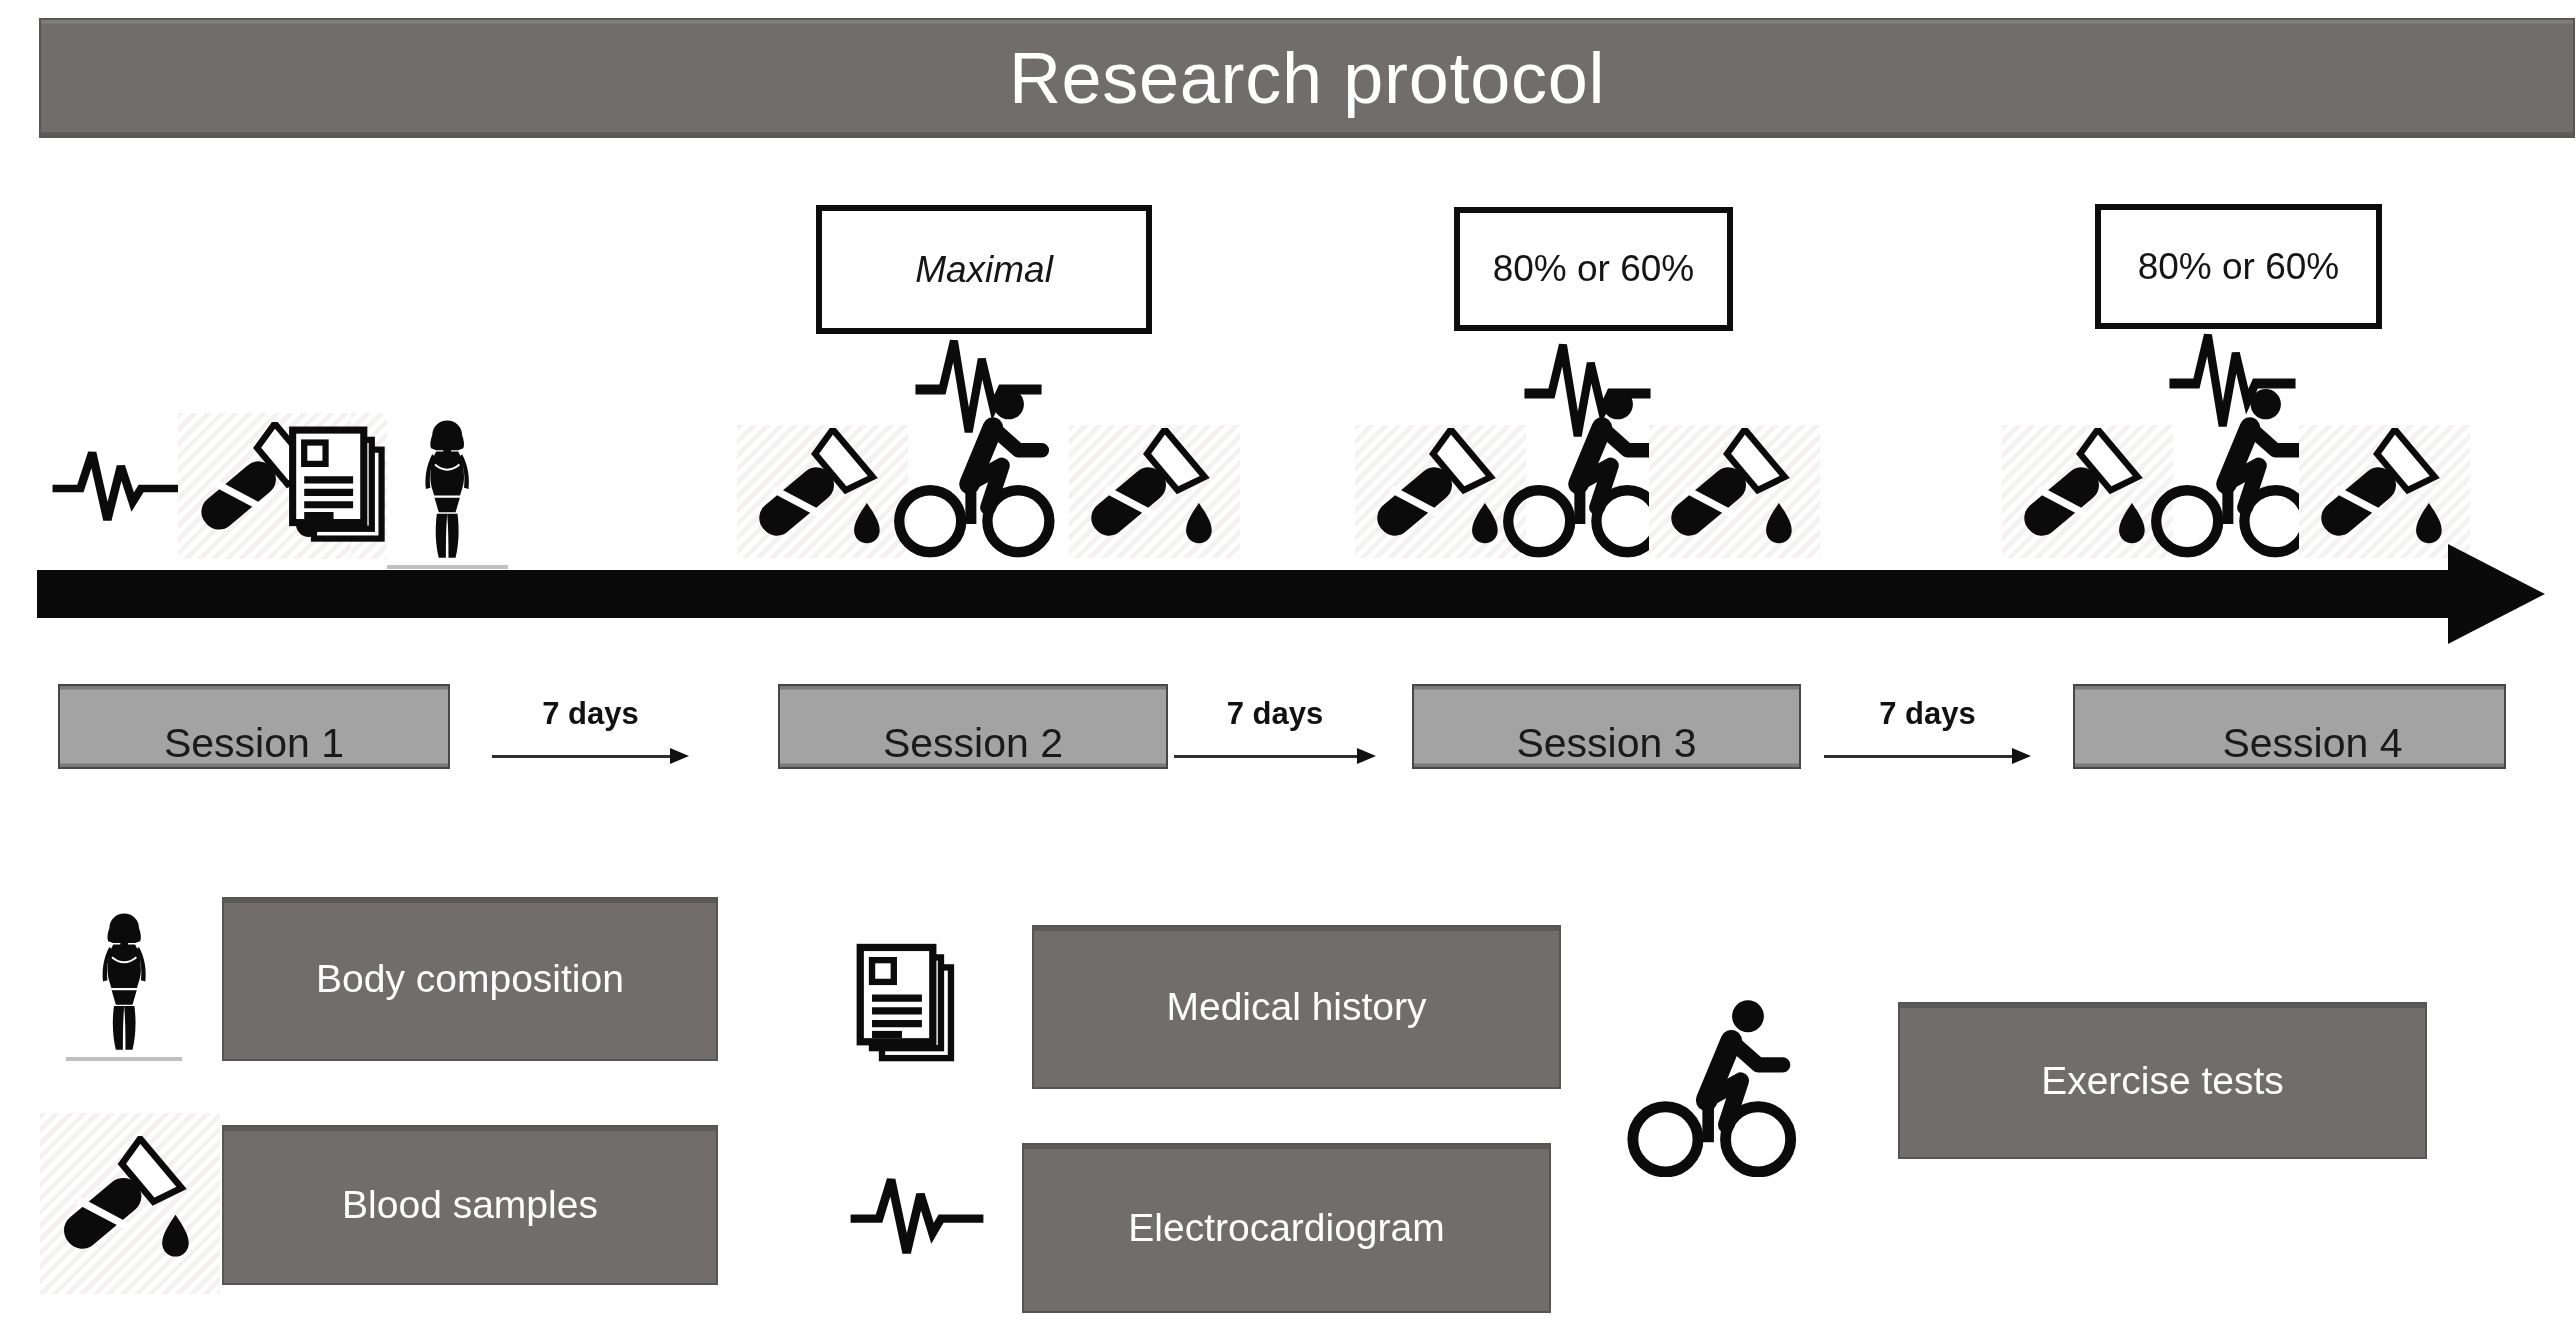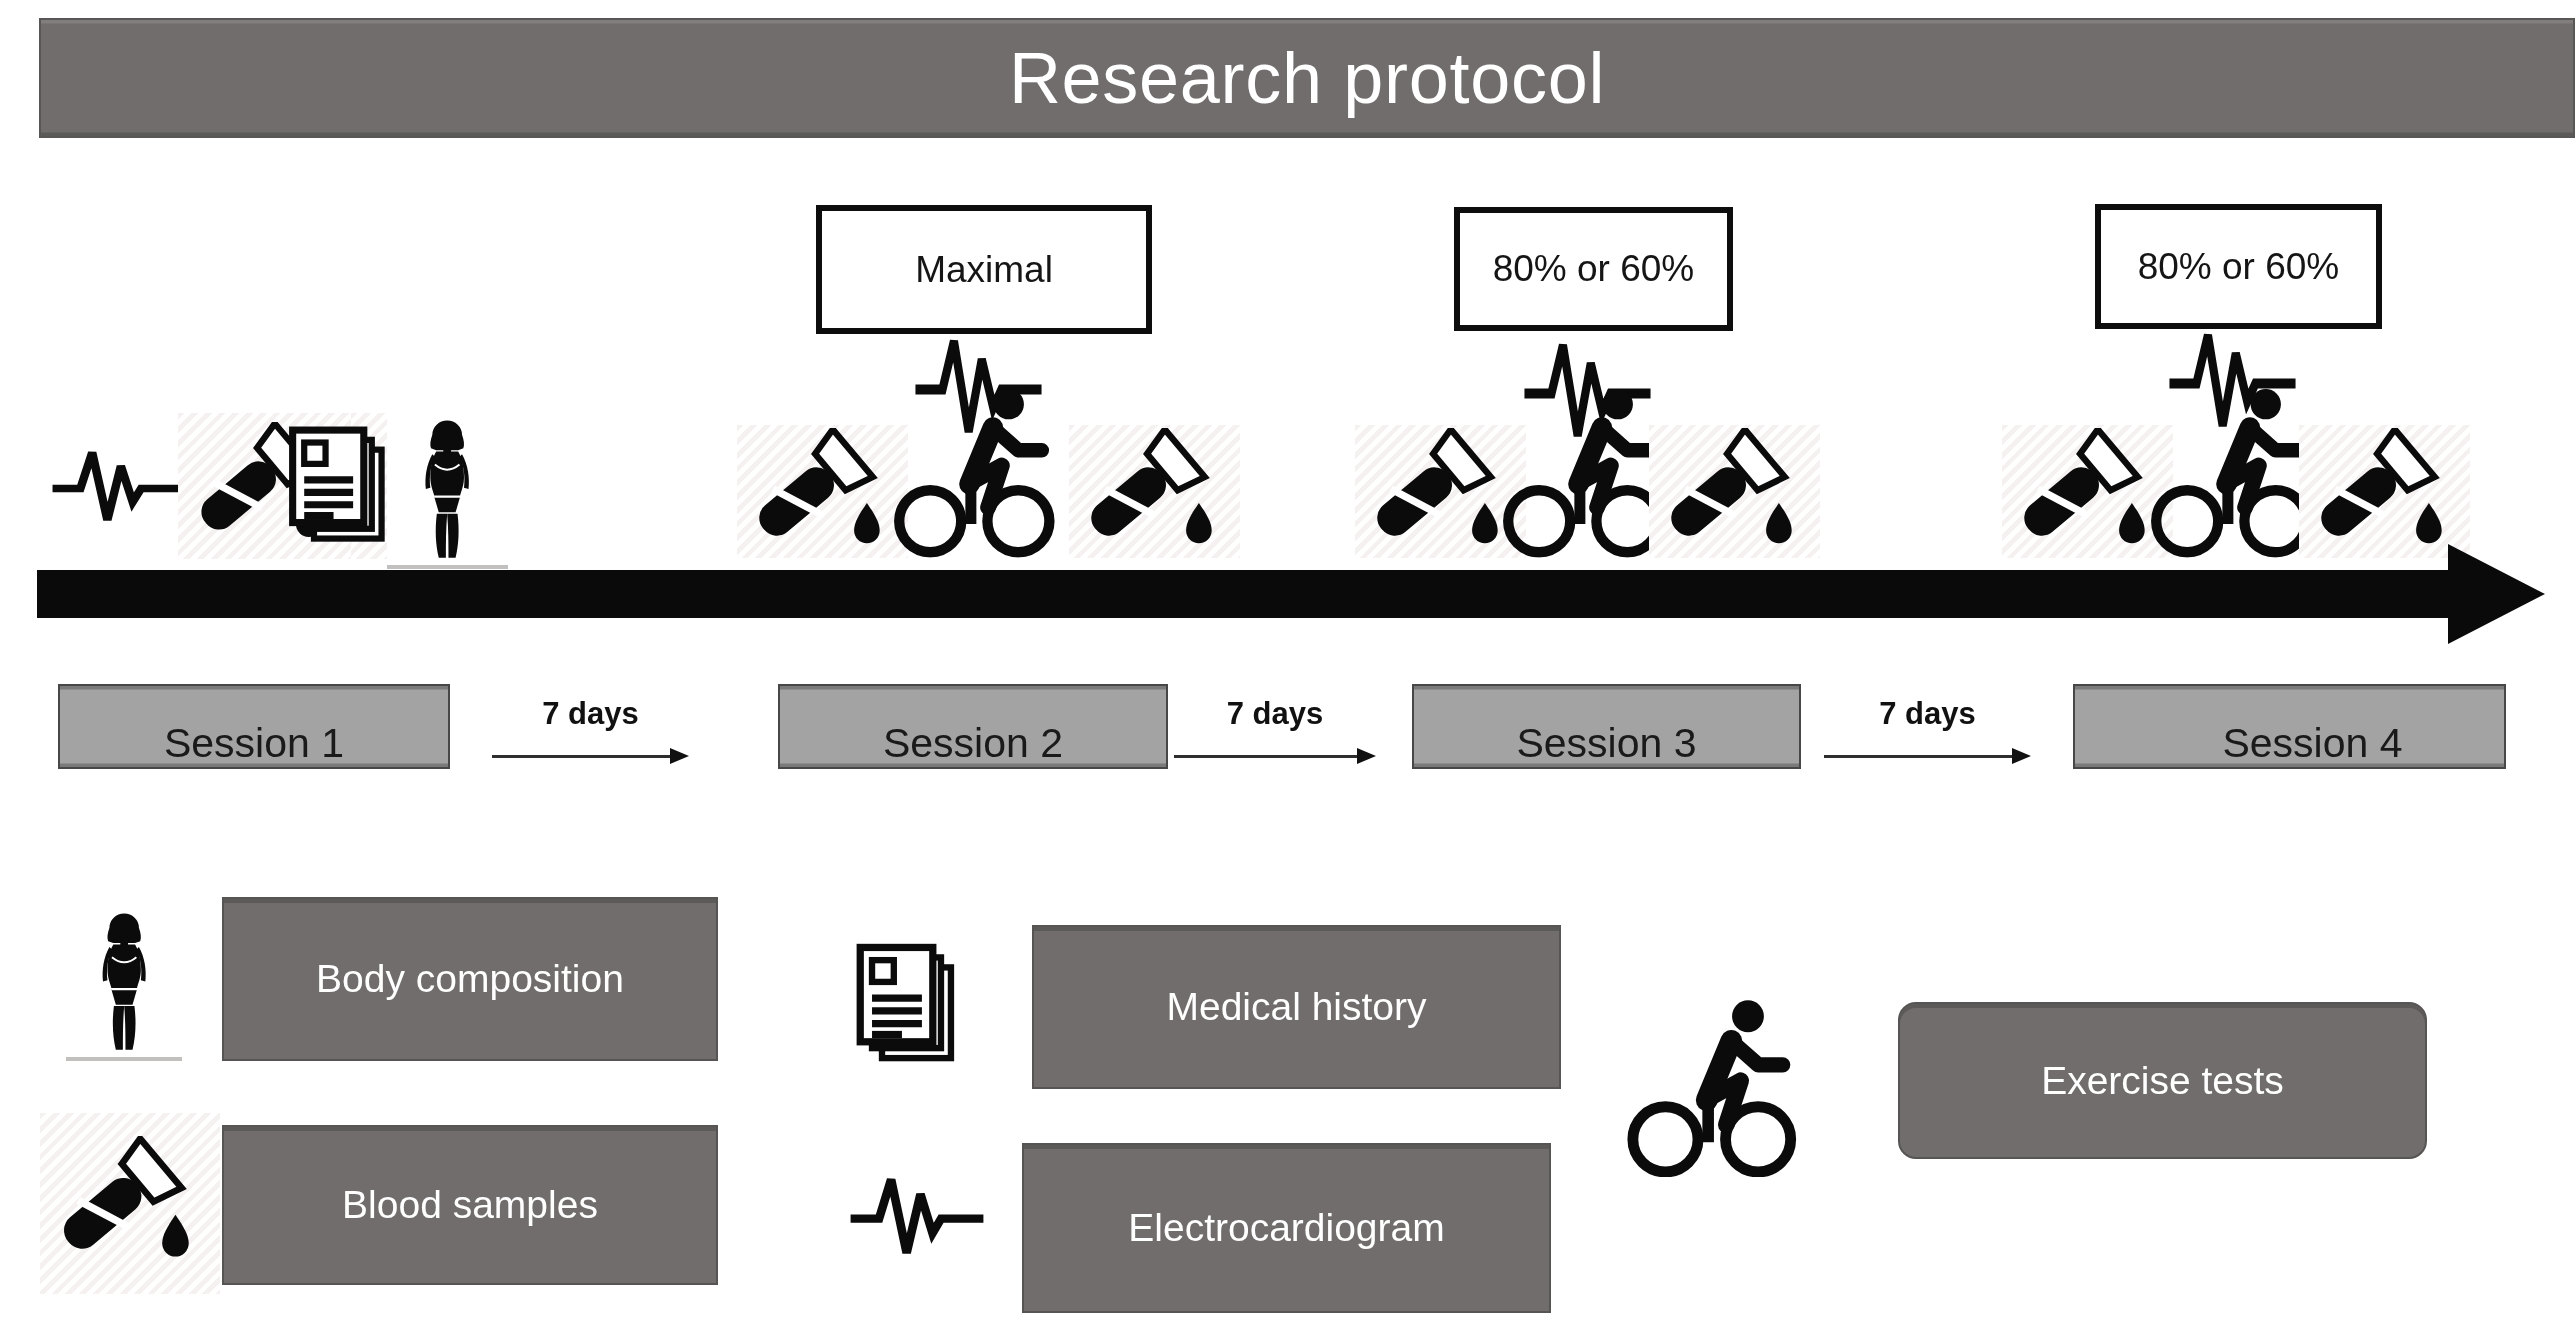--- a/index.html
+++ b/index.html
@@ -122,21 +122,21 @@
     </symbol>
   </defs>
 </svg>
 
 <div class="stage">
 
   <div class="abs title-bar">
     <span>Research protocol</span>
   </div>
 
-  <div class="abs intensity-box" style="left:816px;top:205px;width:324px;height:117px;">
+  <div class="abs intensity-box" style="left:816px;top:205px;width:324px;height:117px;font-style:italic;">
     <span>Maximal</span>
   </div>
   <div class="abs intensity-box" style="left:1454px;top:207px;width:267px;height:112px;">
     <span>80% or 60%</span>
   </div>
   <div class="abs intensity-box" style="left:2095px;top:204px;width:275px;height:113px;">
     <span>80% or 60%</span>
   </div>
 
   <svg class="abs icon" style="left:913px;top:327px;" width="131" height="121" viewBox="0 0 190 175">
@@ -273,18 +273,18 @@
   <svg class="abs icon" style="left:848px;top:1168px;" width="138" height="98" viewBox="0 0 200 142">
       <use href="#sym-ecg"></use>
     </svg>
   <div class="abs legend-box" style="left:1022px;top:1143px;width:525px;height:166px;">
     <span>Electrocardiogram</span>
   </div>
 
   <svg class="abs icon" style="left:1614px;top:996px;" width="197" height="181" viewBox="0 0 285 262">
       <use href="#sym-cyclist"></use>
     </svg>
-  <div class="abs legend-box" style="left:1898px;top:1002px;width:525px;height:153px;border-radius:18px;">
+  <div class="abs legend-box" style="left:1898px;top:1002px;width:525px;height:153px;">
     <span>Exercise tests</span>
   </div>
 
 </div>
 
 
 </body></html>

